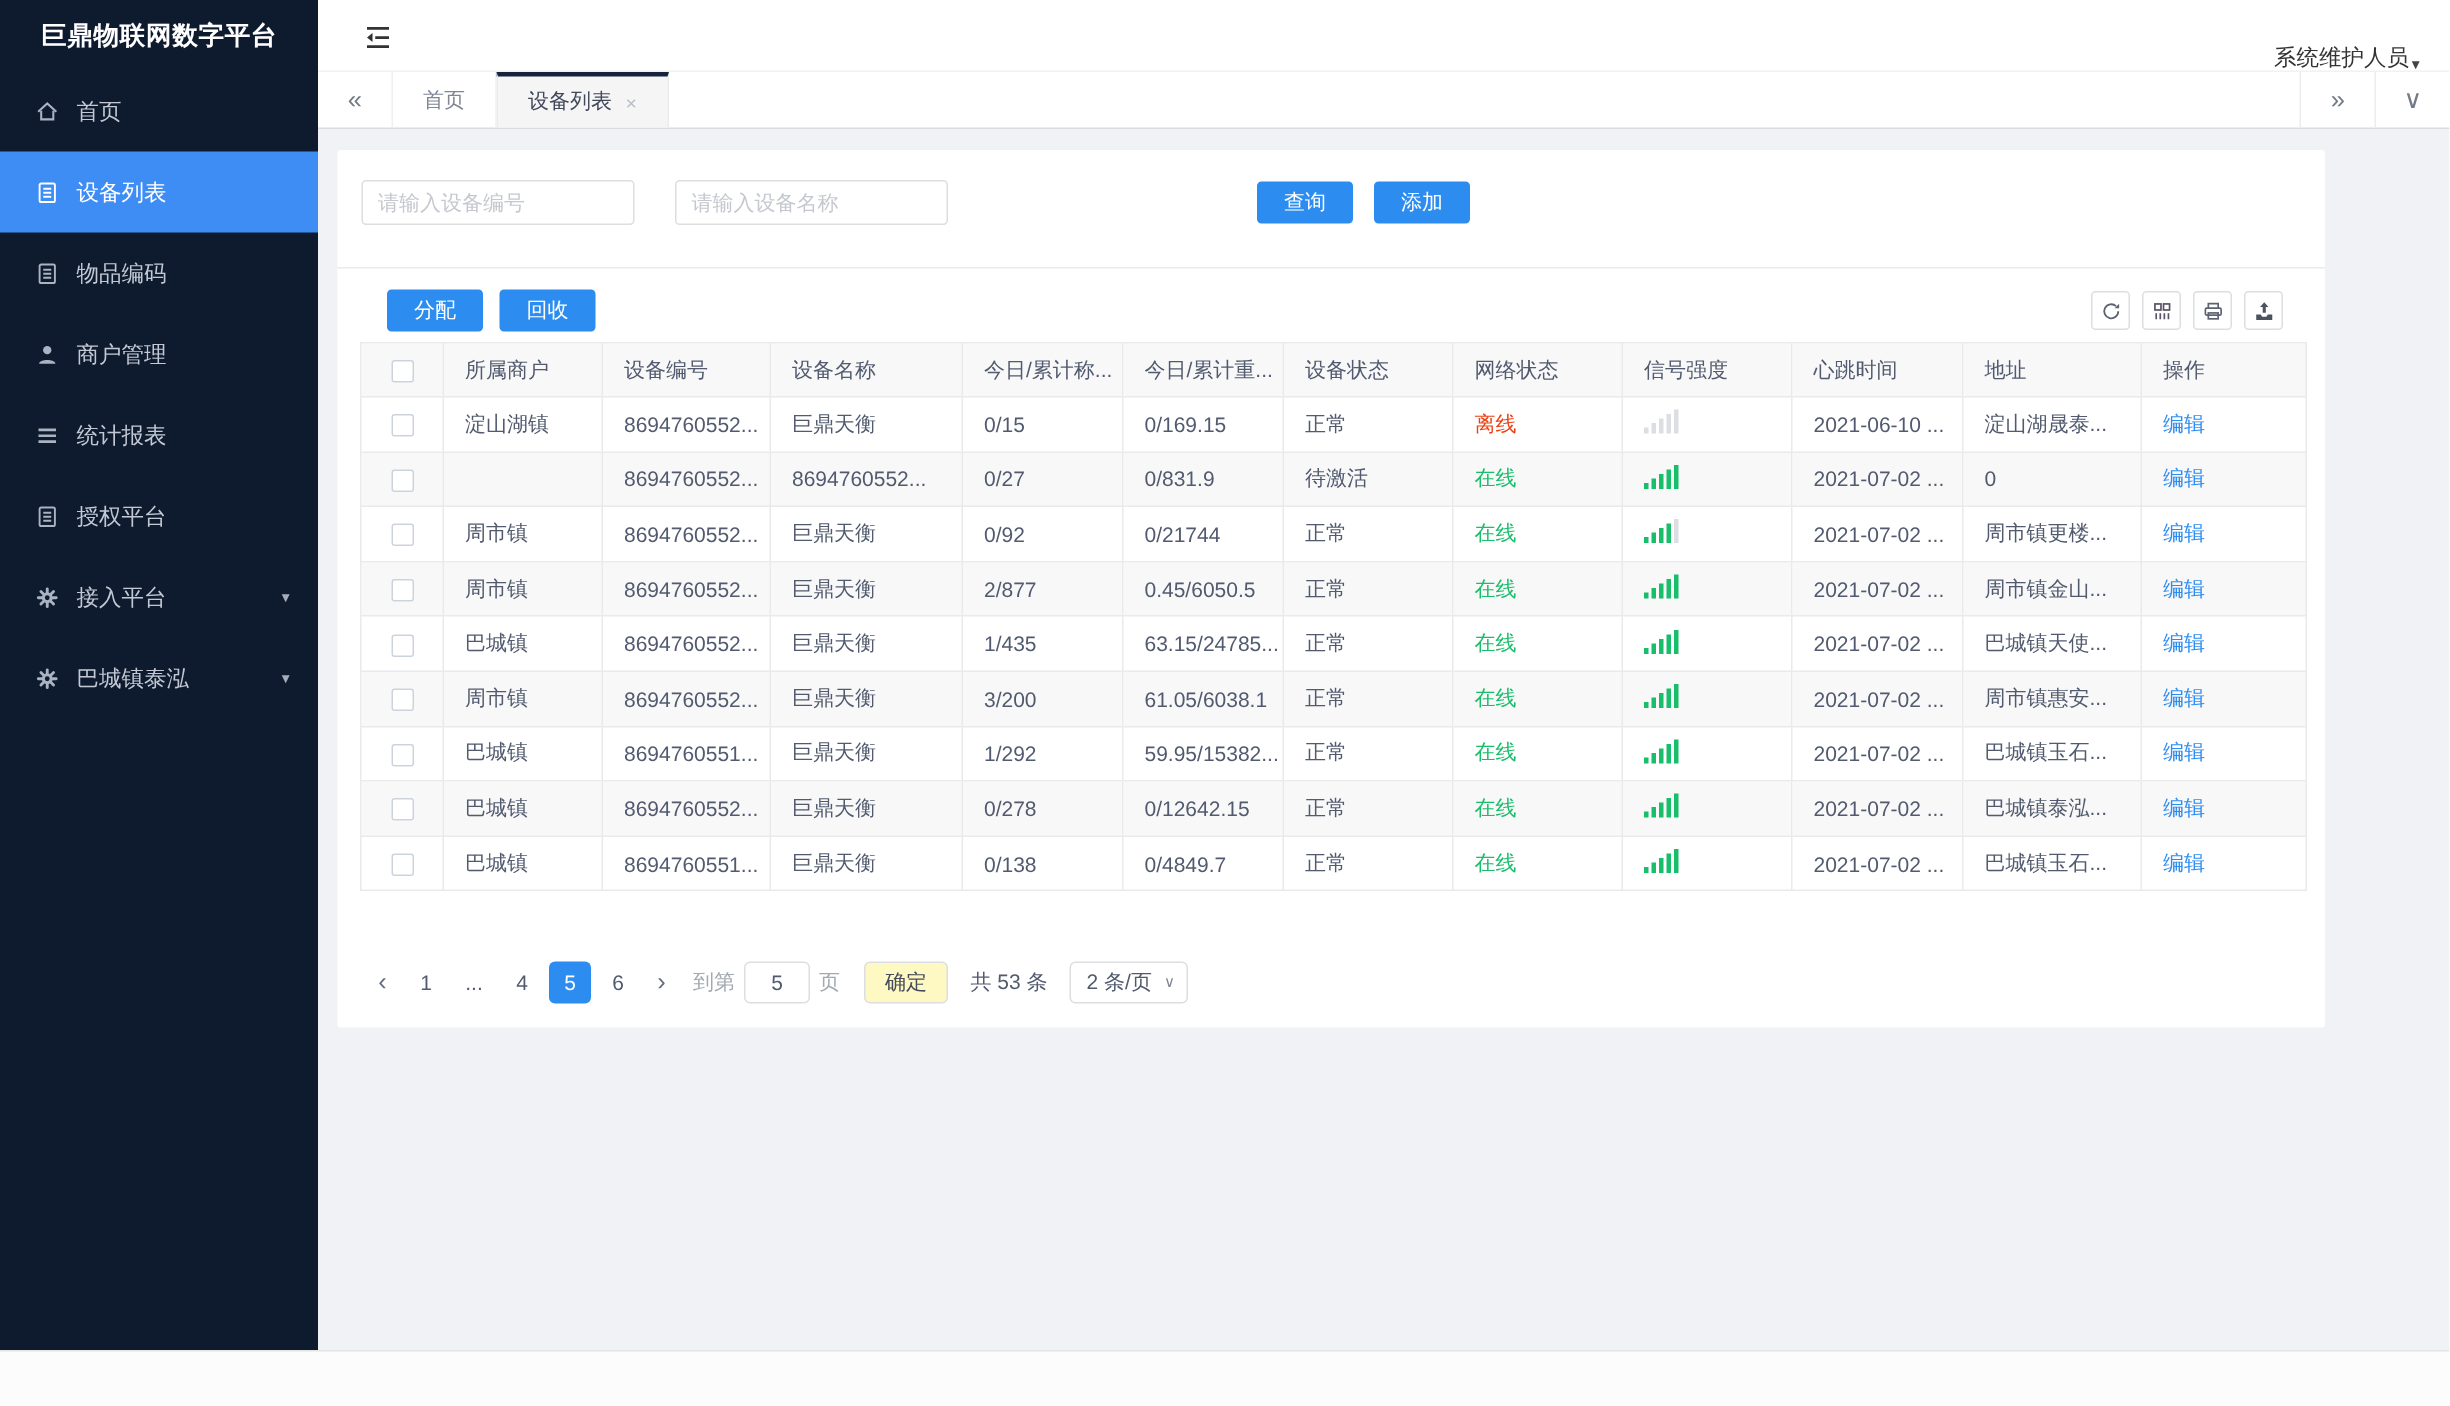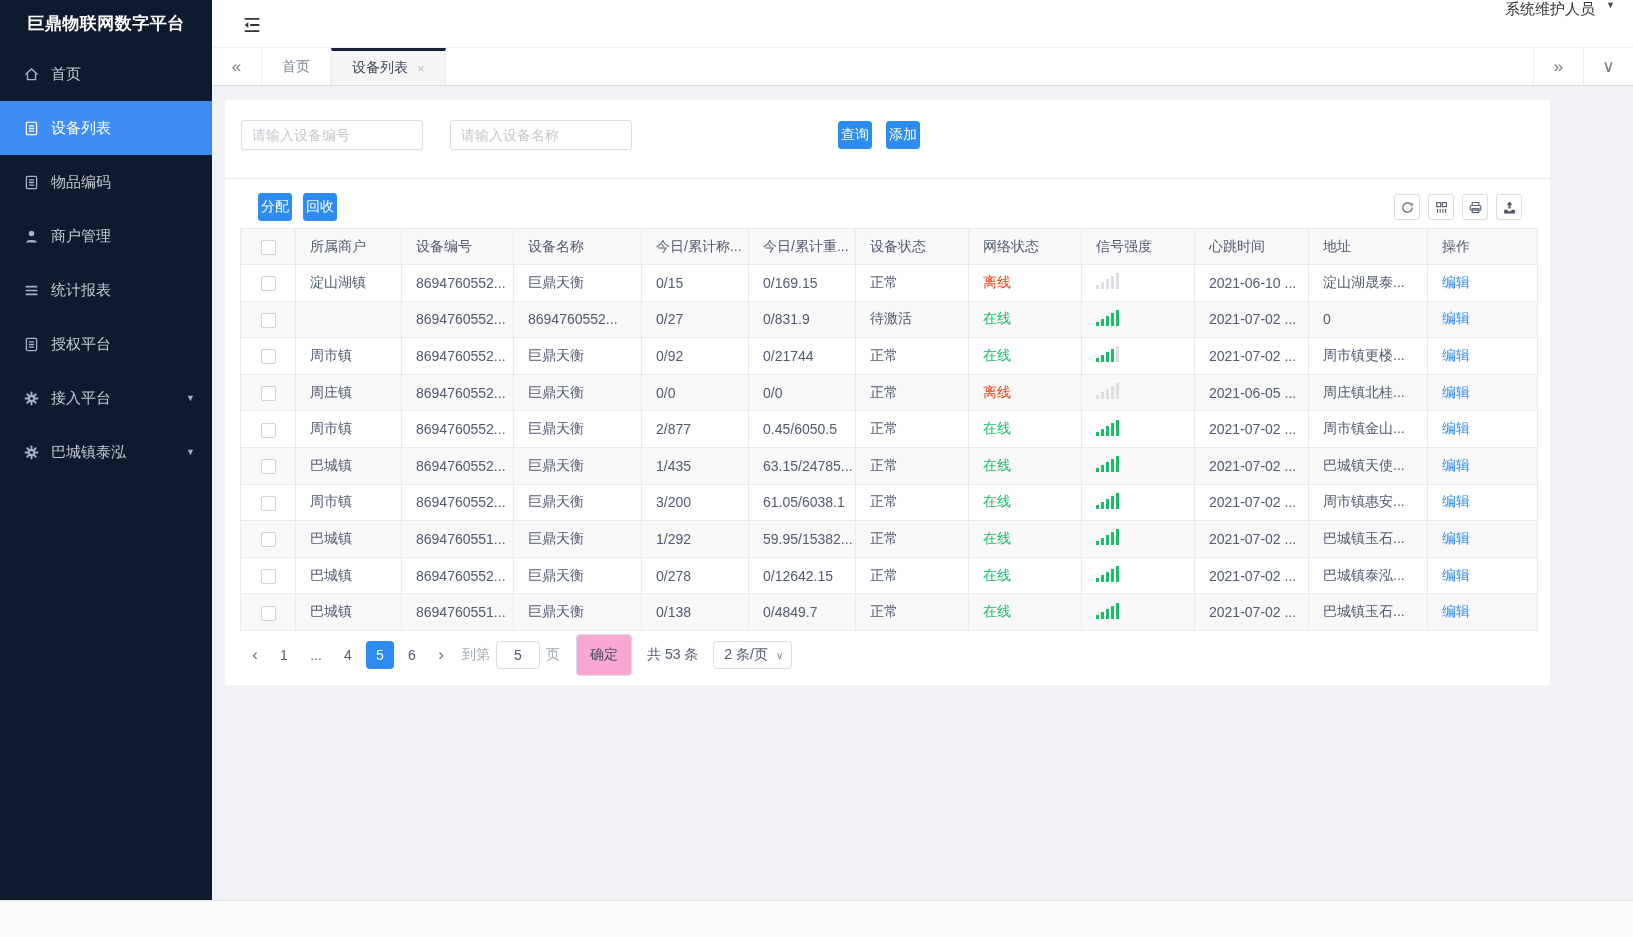--- a/index.html
+++ b/index.html
@@ -16,22 +16,22 @@
   .side-item .s-icon { width:17px; height:17px; margin-right:11px; display:inline-flex; color:#aab3c2; }
   .side-item .s-icon svg { width:17px; height:17px; }
   .side-item.active { background:#3d8df5; color:#fff; }
   .side-item.active .s-icon { color:#fff; }
   .side-item .caret { position:absolute; right:17px; font-size:9px; color:#a5adbb; }
 
   
   .topbar { position:absolute; left:212px; top:0; width:1421px; height:48px; background:#fff;
     border-bottom:1px solid #f2f2f2; }
   .collapse-btn { position:absolute; left:29px; top:14px; width:22px; height:20px; cursor:pointer; }
-  .user-box { position:absolute; right:18px; top:0; height:48px; display:flex; align-items:flex-start;
-    gap:11px; font-size:15px; color:#333; cursor:pointer; }
+  .user-box { position:absolute; right:18px; top:0; height:48px; display:flex; align-items:flex-end;
+    gap:0; font-size:15px; color:#333; cursor:pointer; }
   .user-box .caret { font-size:9px; color:#444; }
 
   
   .tabbar { position:absolute; left:212px; top:48px; width:1421px; height:38px; background:#fff;
     border-bottom:1px solid #dcdcdc; display:flex; align-items:stretch; }
   .tab-arrow { width:50px; display:flex; align-items:center; justify-content:center;
     color:#737b86; font-size:17px; cursor:pointer; }
   .tab-arrow.left { border-right:1px solid #f0f0f0; }
   .tab-arrow.rbtn { border-left:1px solid #ededed; }
   .tabs { flex:1; display:flex; align-items:stretch; }
@@ -43,21 +43,21 @@
 
   
   .content { position:absolute; left:212px; top:86px; width:1421px; height:814px; background:#f0f2f5; }
   .card { position:absolute; left:13px; top:14px; width:1325px; height:585px; background:#fff; border-radius:2px; }
 
   .search-row { position:absolute; left:16px; top:20px; height:30px; display:flex; align-items:center; }
   .txt-input { width:182px; height:30px; border:1px solid #dcdee2; border-radius:3px;
     padding:0 10px; font-size:14px; color:#515a6e; outline:none; }
   .txt-input::placeholder { color:#c5c8ce; }
   .gap27 { width:27px; } .gap14 { width:14px; } .gap206 { width:206px; }
-  .btn-blue { height:28px; padding:0 2px; background:#2d8cf0; border:1px solid #2d8cf0;
+  .btn-blue { height:28px; padding:0 17px; background:#2d8cf0; border:1px solid #2d8cf0;
     color:#fff; font-size:14px; border-radius:3px; cursor:pointer; white-space:nowrap; }
   .divider { position:absolute; left:0; top:78px; width:100%; height:1px; background:#e8eaec; }
 
   .table-toolbar { position:absolute; left:33px; top:93px; height:28px; display:flex; gap:11px; }
   .tool-icons { position:absolute; right:28px; top:94px; display:flex; gap:8px; }
   .icon-btn { width:26px; height:26px; border:1px solid #dcdee2; border-radius:3px; background:#fff;
     display:flex; align-items:center; justify-content:center; cursor:pointer; color:#5c6370; }
   .icon-btn svg { width:15px; height:15px; }
 
   .tbl-wrap { position:absolute; left:15px; top:128px; width:1297px; }
@@ -79,21 +79,21 @@
   .pager { position:absolute; left:15px; top:540px; height:30px; display:flex; align-items:center;
     font-size:14px; color:#515a6e; }
   .pg-item { min-width:28px; height:28px; display:flex; align-items:center; justify-content:center;
     padding:0 4px; border-radius:4px; cursor:pointer; }
   .pg-item.active { background:#2d8cf0; color:#fff; }
   .pg-arrow { width:30px; height:28px; display:flex; align-items:center; justify-content:center;
     color:#666e7e; font-size:17px; cursor:pointer; }
   .pg-dim { color:#a3a9b1; margin:0 6px; }
   .jump-input { width:44px; height:28px; border:1px solid #dcdee2; border-radius:4px;
     text-align:center; font-size:14px; color:#515a6e; outline:none; }
-  .btn-plain { height:42px; padding:0 13px; background:#f9a8d4; border:1px solid #dcdee2;
+  .btn-plain { height:28px; padding:0 13px; background:#fef9c3; border:1px solid #dcdee2;
     border-radius:4px; color:#464c5b; font-size:14px; cursor:pointer; margin-left:10px; }
   .total-text { margin-left:15px; }
   .size-select { margin-left:15px; height:28px; border:1px solid #dcdee2; border-radius:4px;
     display:flex; align-items:center; padding:0 8px 0 10px; gap:8px; cursor:pointer; }
   .size-select .caret { font-size:10px; color:#808695; }
 
   .bottom-strip { position:absolute; left:0; top:900px; width:1633px; height:37px;
     background:#fcfcfc; border-top:1px solid #e4e4e4; }
 </style>
 </head>
@@ -361,40 +361,20 @@
                     <i class="on" style="height: 10px;"></i>
                     <i class="on" style="height: 13px;"></i>
                     <i style="height: 16px;"></i>
                   </span></td>
     <td>2021-07-02 ...</td>
     <td>周市镇更楼...</td>
     <td><a class="edit-link">编辑</a></td>
   </tr>
               <tr>
     <td class="c-check"><span class="checkbox"></span></td>
-    <td>周庄镇</td>
-    <td>8694760552...</td>
-    <td>巨鼎天衡</td>
-    <td>0/0</td>
-    <td>0/0</td>
-    <td>正常</td>
-    <td class="net-offline">离线</td>
-    <td><span class="sigbars">
-                    <i style="height: 4px;"></i>
-                    <i style="height: 7px;"></i>
-                    <i style="height: 10px;"></i>
-                    <i style="height: 13px;"></i>
-                    <i style="height: 16px;"></i>
-                  </span></td>
-    <td>2021-06-05 ...</td>
-    <td>周庄镇北桂...</td>
-    <td><a class="edit-link">编辑</a></td>
-  </tr>
-              <tr>
-    <td class="c-check"><span class="checkbox"></span></td>
     <td>周市镇</td>
     <td>8694760552...</td>
     <td>巨鼎天衡</td>
     <td>2/877</td>
     <td>0.45/6050.5</td>
     <td>正常</td>
     <td class="net-online">在线</td>
     <td><span class="sigbars">
                     <i class="on" style="height: 4px;"></i>
                     <i class="on" style="height: 7px;"></i>

